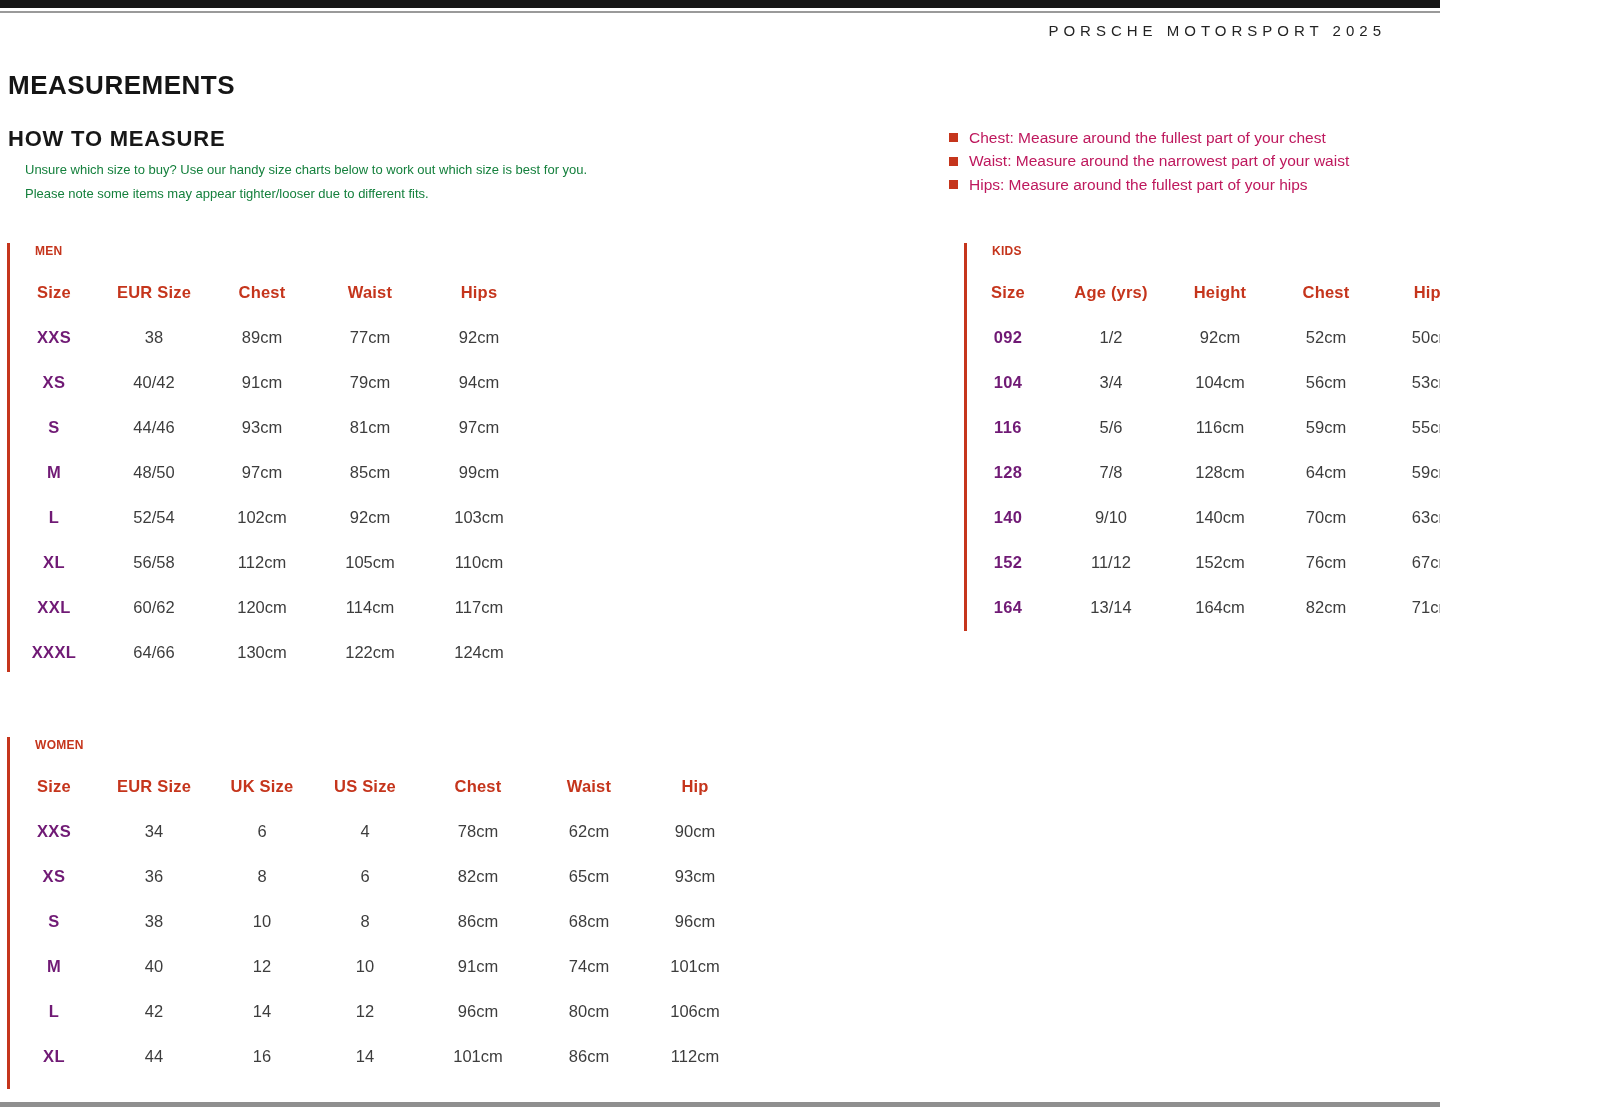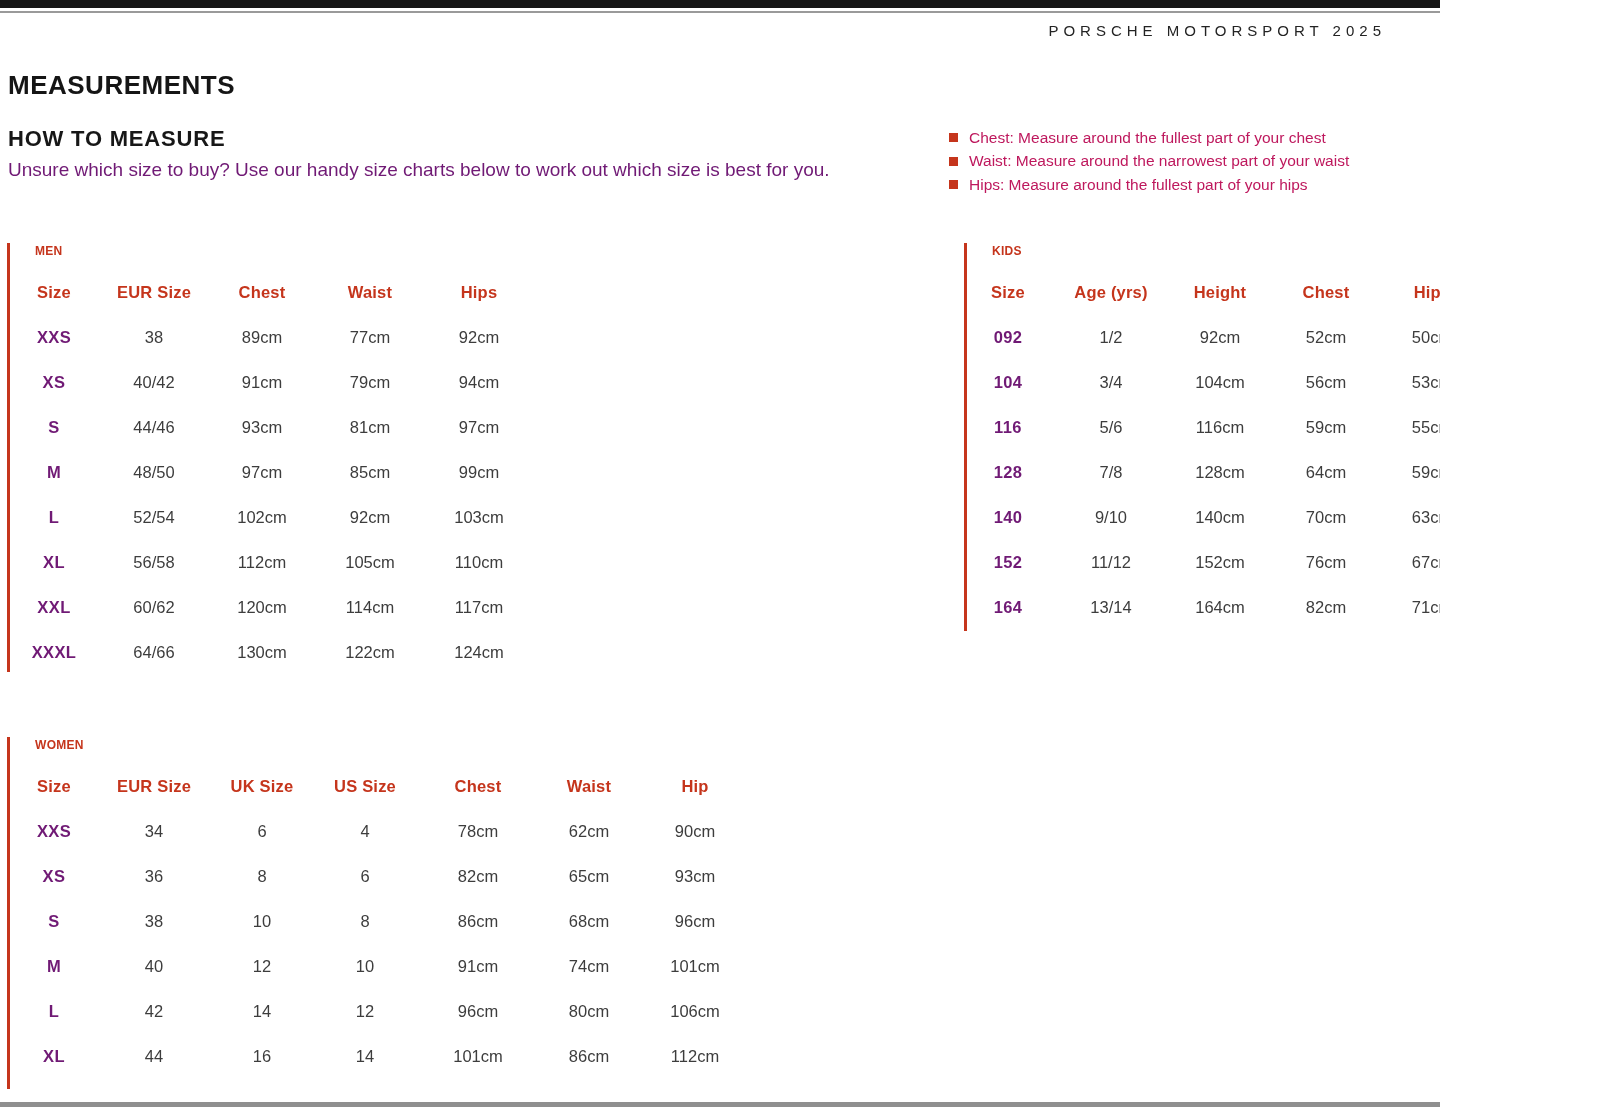--- a/index.html
+++ b/index.html
@@ -12,21 +12,21 @@
   .bottombar { position: absolute; top: 1102px; left: 0; width: 100%; height: 5px; background: #8f8f8f; }
 
   .brand { position: absolute; top: 22px; right: 54px; font-size: 15px; letter-spacing: 5px;
            color: #232323; font-weight: 400; white-space: nowrap; }
 
   .title { position: absolute; top: 70px; left: 8px; font-size: 26px; font-weight: 700;
            letter-spacing: 0.5px; color: #151515; }
 
   .howto { position: absolute; top: 126px; left: 8px; width: 860px; color: #222; }
   .howto-heading { font-size: 22px; font-weight: 700; letter-spacing: 0.8px; color: #171717; margin-bottom: 6px; }
-  .howto-line { font-size: 19px; line-height: 23.5px; color: #701a75; }
+  .howto-line { font-size: 13px; line-height: 23.5px; color: #15803d; margin-left: 17px; }
 
   .bullets { position: absolute; top: 126px; left: 949px; list-style: none; }
   .bullets li { display: flex; align-items: center; height: 23.5px; font-size: 15.5px; color: #be185d; }
   .sq { display: inline-block; width: 9px; height: 9px; background: var(--accent); margin-right: 11px; flex: 0 0 auto; }
 
   .tbl { position: absolute; }
   .tbl-men   { left: 7px;   top: 243px; width: 530px; height: 429px; }
   .tbl-kids  { left: 964px; top: 243px; width: 520px; height: 388px; }
   .tbl-women { left: 7px;   top: 737px; width: 750px; height: 352px; padding-left: 23px; }
 
@@ -51,20 +51,21 @@
   <div class="topbar"></div>
   <div class="topline"></div>
 
   <div class="brand">PORSCHE MOTORSPORT 2025</div>
 
   <h1 class="title">MEASUREMENTS</h1>
 
   <div class="howto">
     <div class="howto-heading">HOW TO MEASURE</div>
     <div class="howto-line">Unsure which size to buy? Use our handy size charts below to work out which size is best for you.</div>
+    <div class="howto-line">Please note some items may appear tighter/looser due to different fits.</div>
   </div>
 
   <ul class="bullets">
     <li>
       <span class="sq"></span>
       <span>Chest: Measure around the fullest part of your chest</span>
     </li>
     <li>
       <span class="sq"></span>
       <span>Waist: Measure around the narrowest part of your waist</span>

